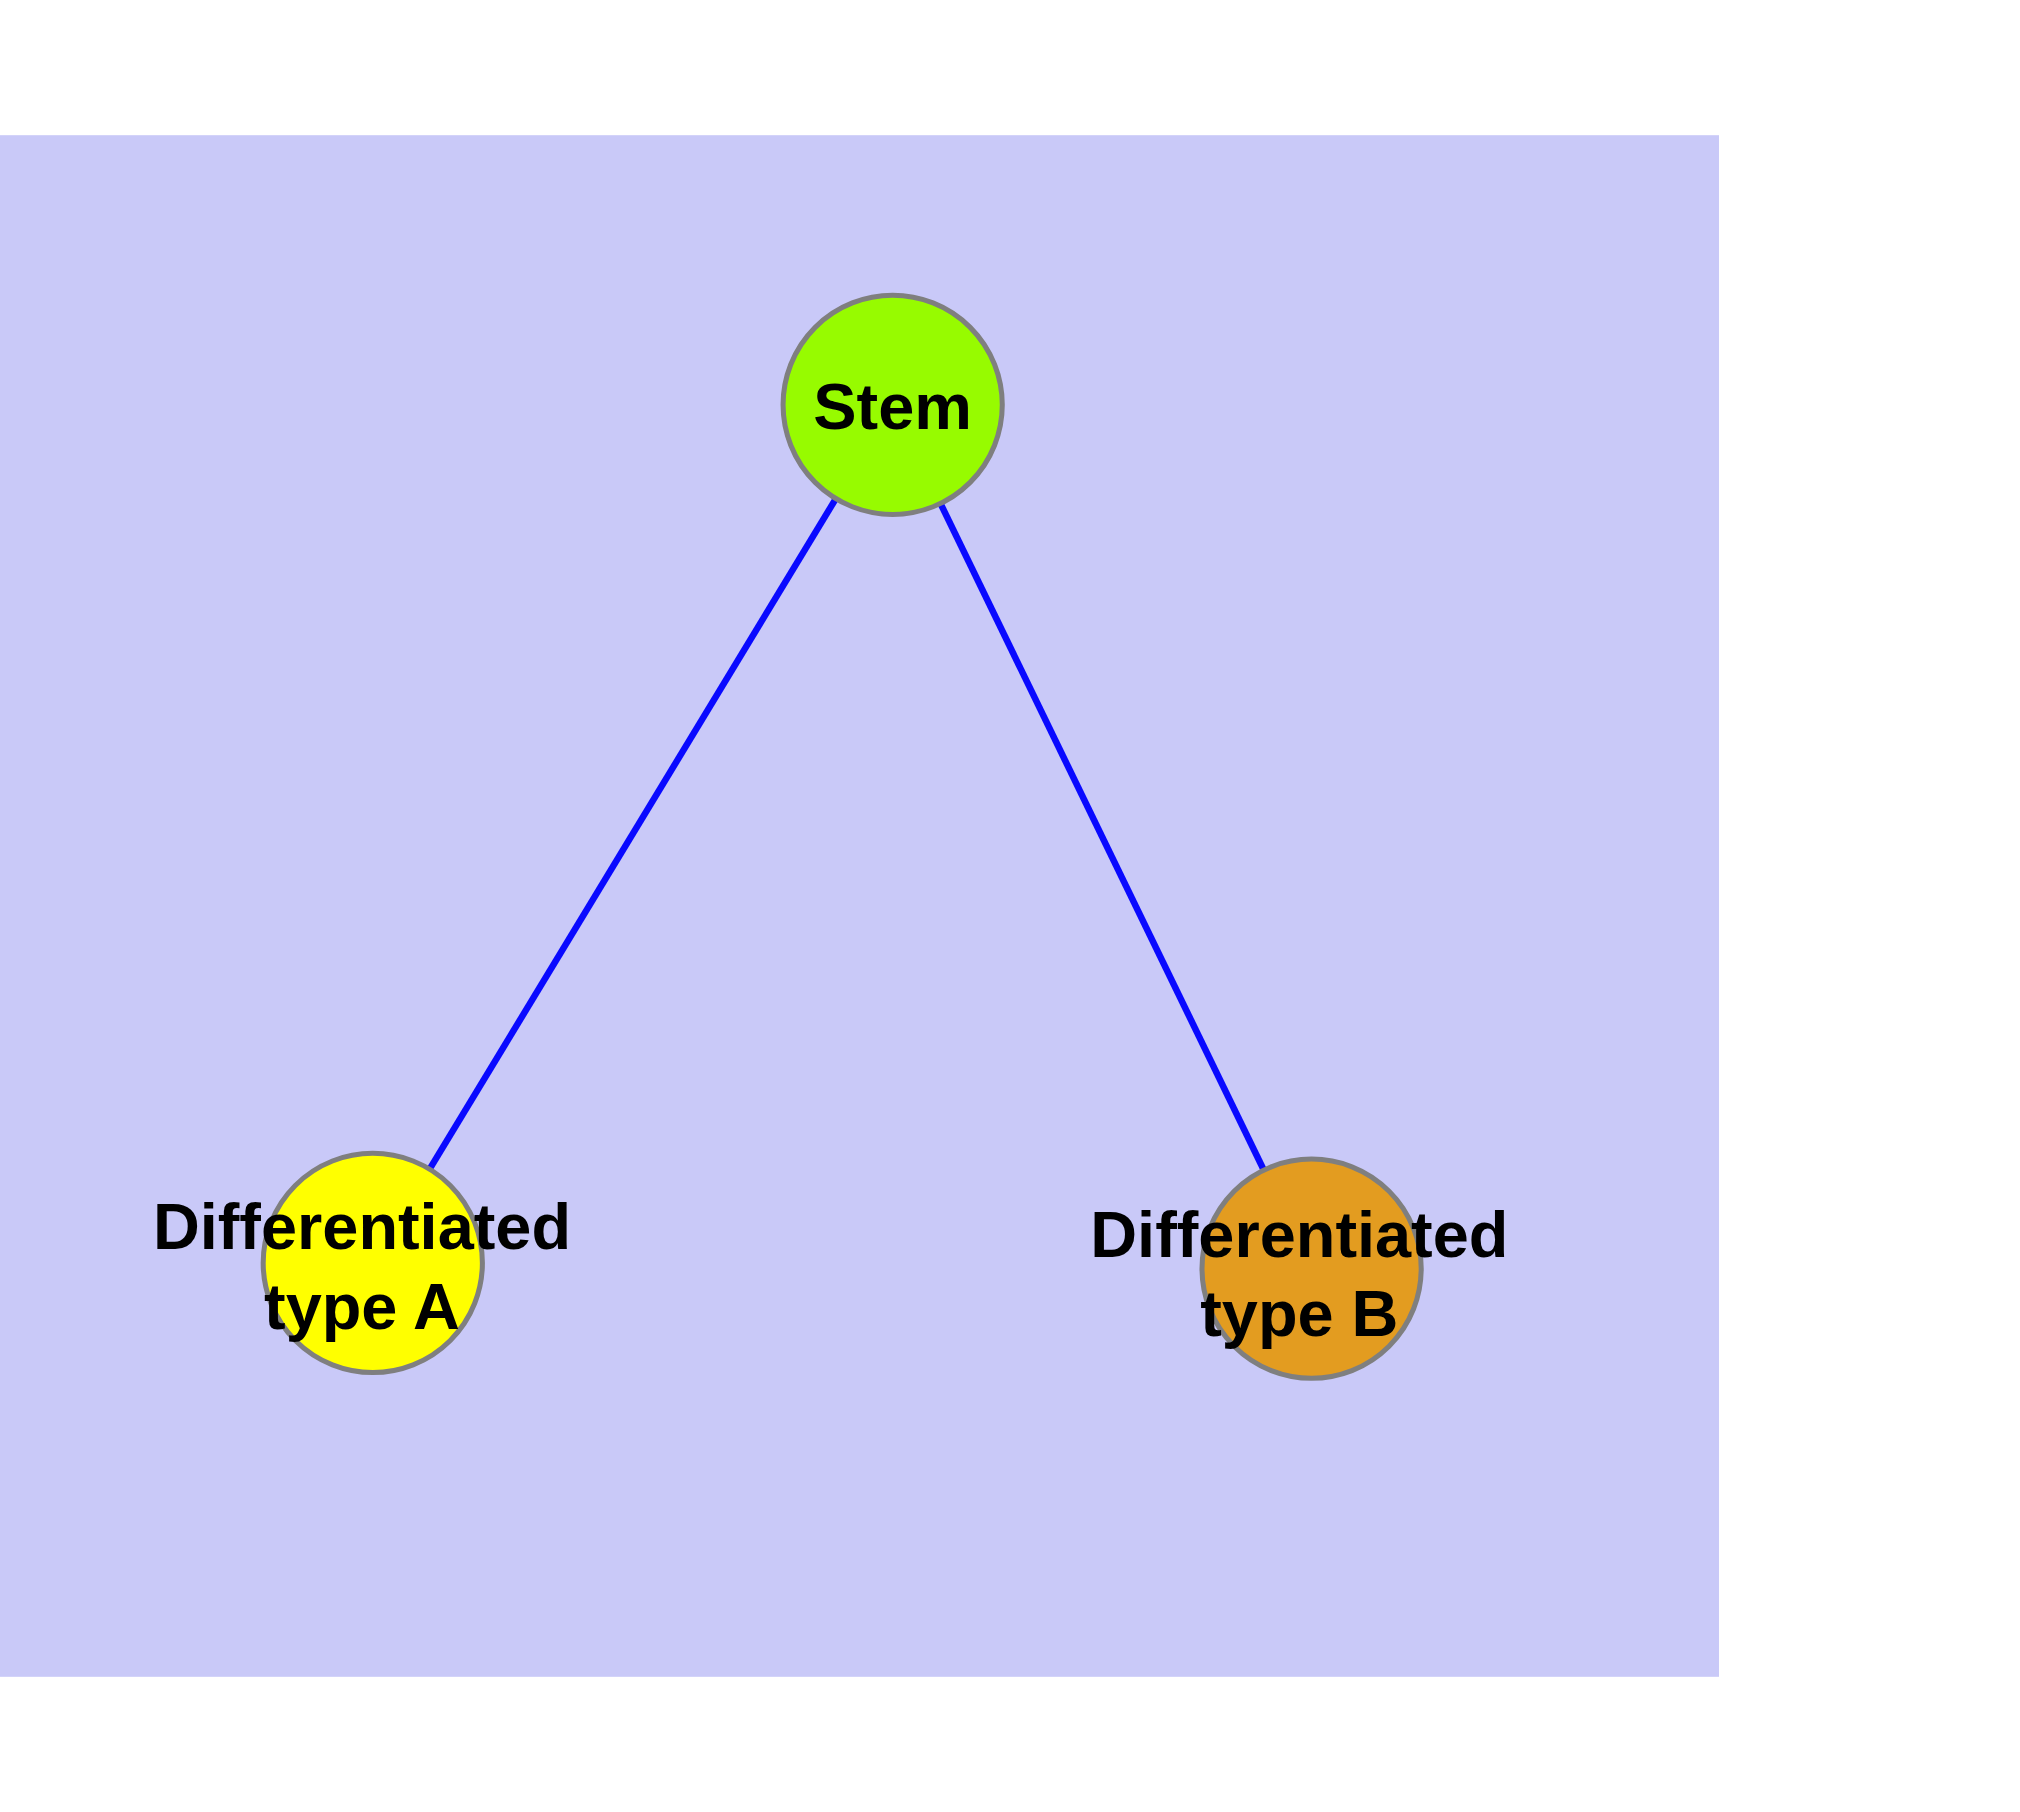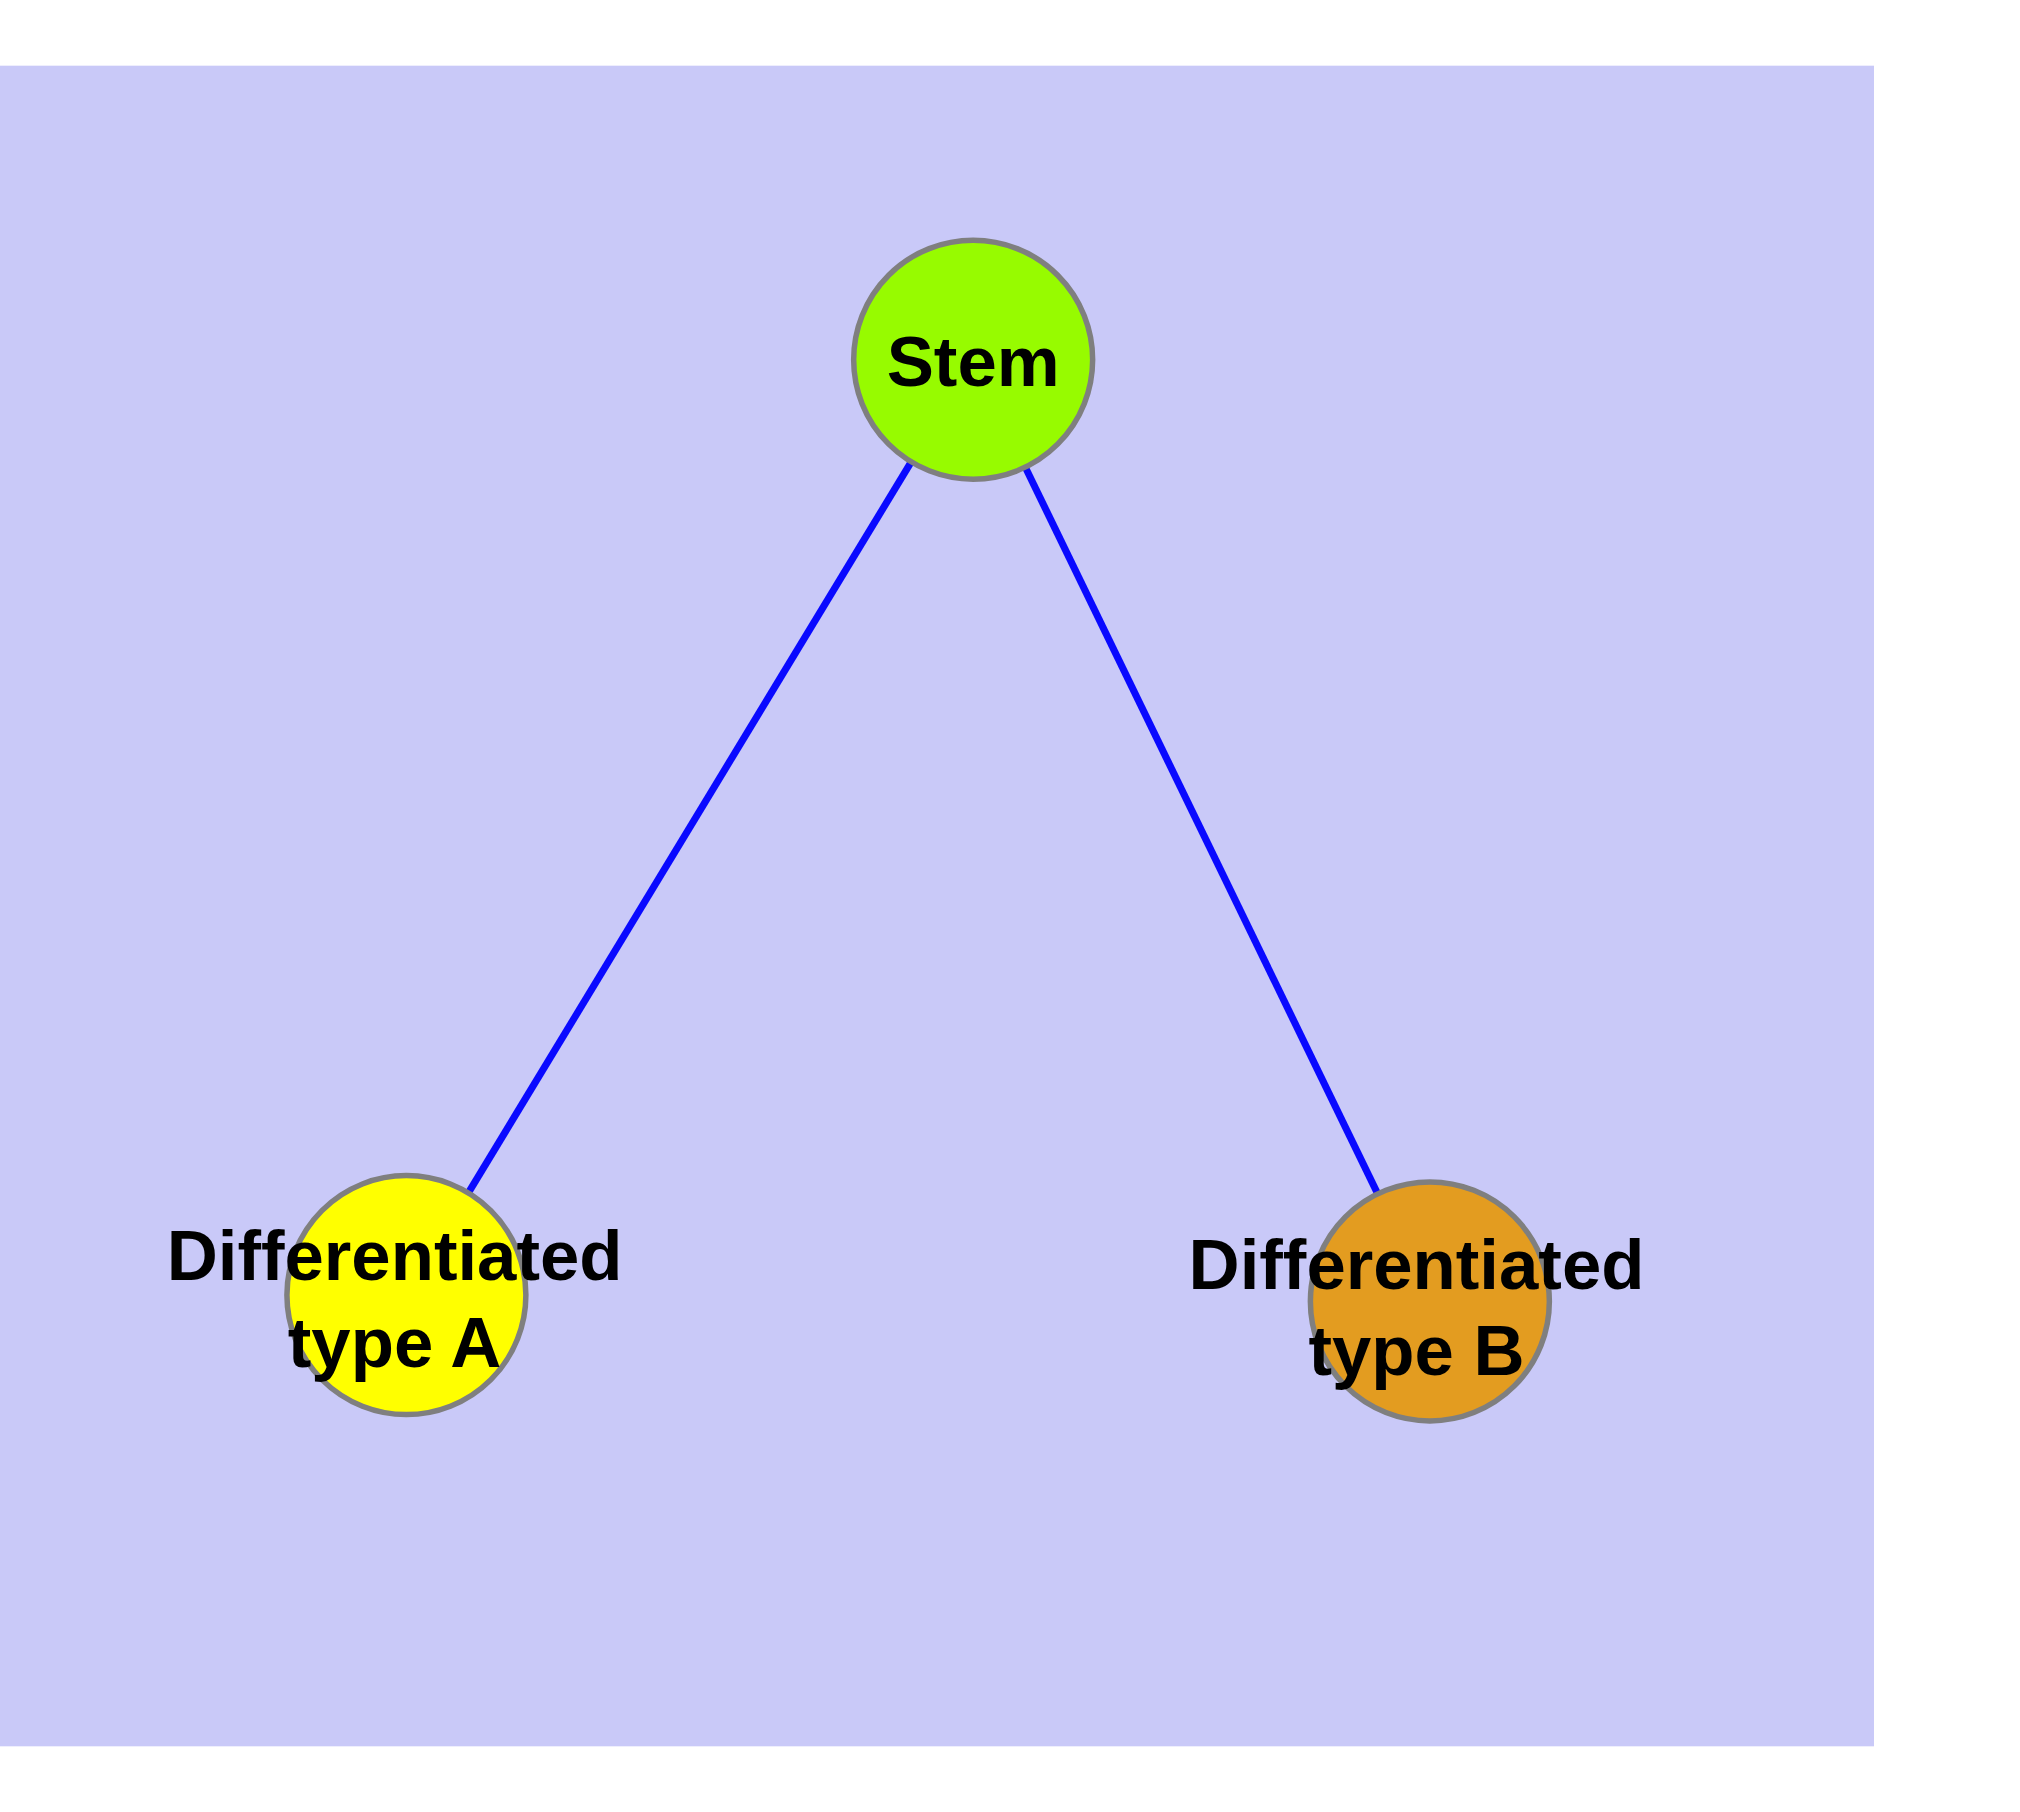--- a/index.html
+++ b/index.html
@@ -1,21 +1,21 @@
 <!DOCTYPE html>
 <html style="font-size:13.6px"><head>
 <meta charset="utf-8">
 <style>
   html, body {
     margin: 0;
     padding: 0;
   }
   .canvas {
     position: relative;
-    width: 1874px;
+    width: 1719px;
     height: 1812px;
     overflow: hidden;
   }
   .graph {
     position: absolute;
     left: 0;
     top: 0;
     width: 100%;
     height: 100%;
     display: block;

